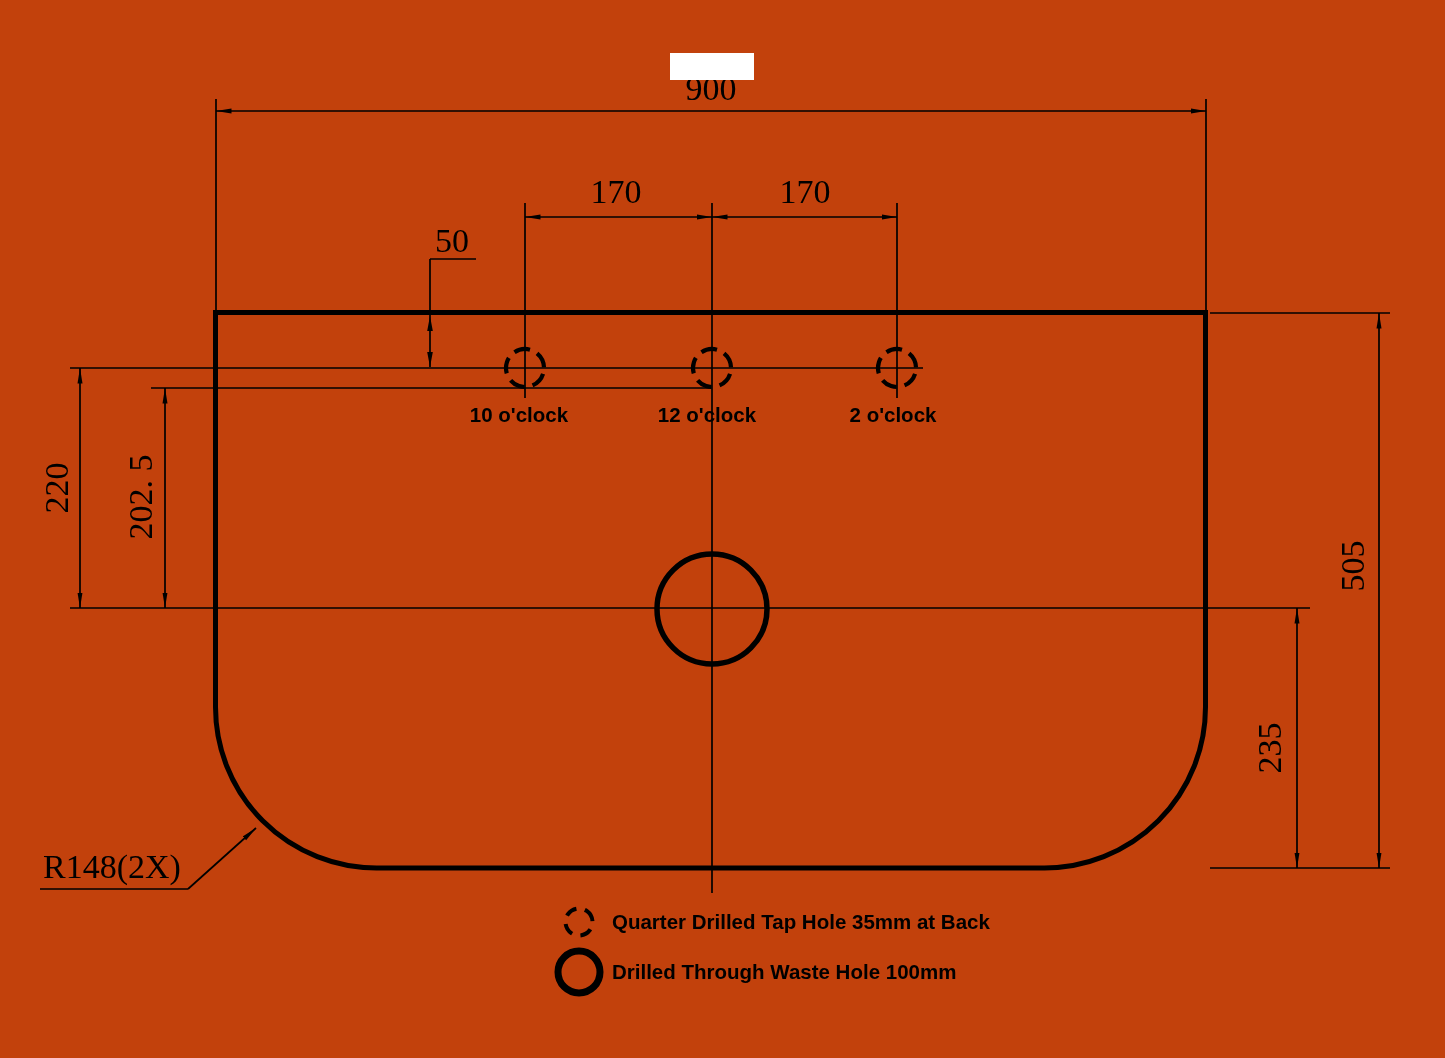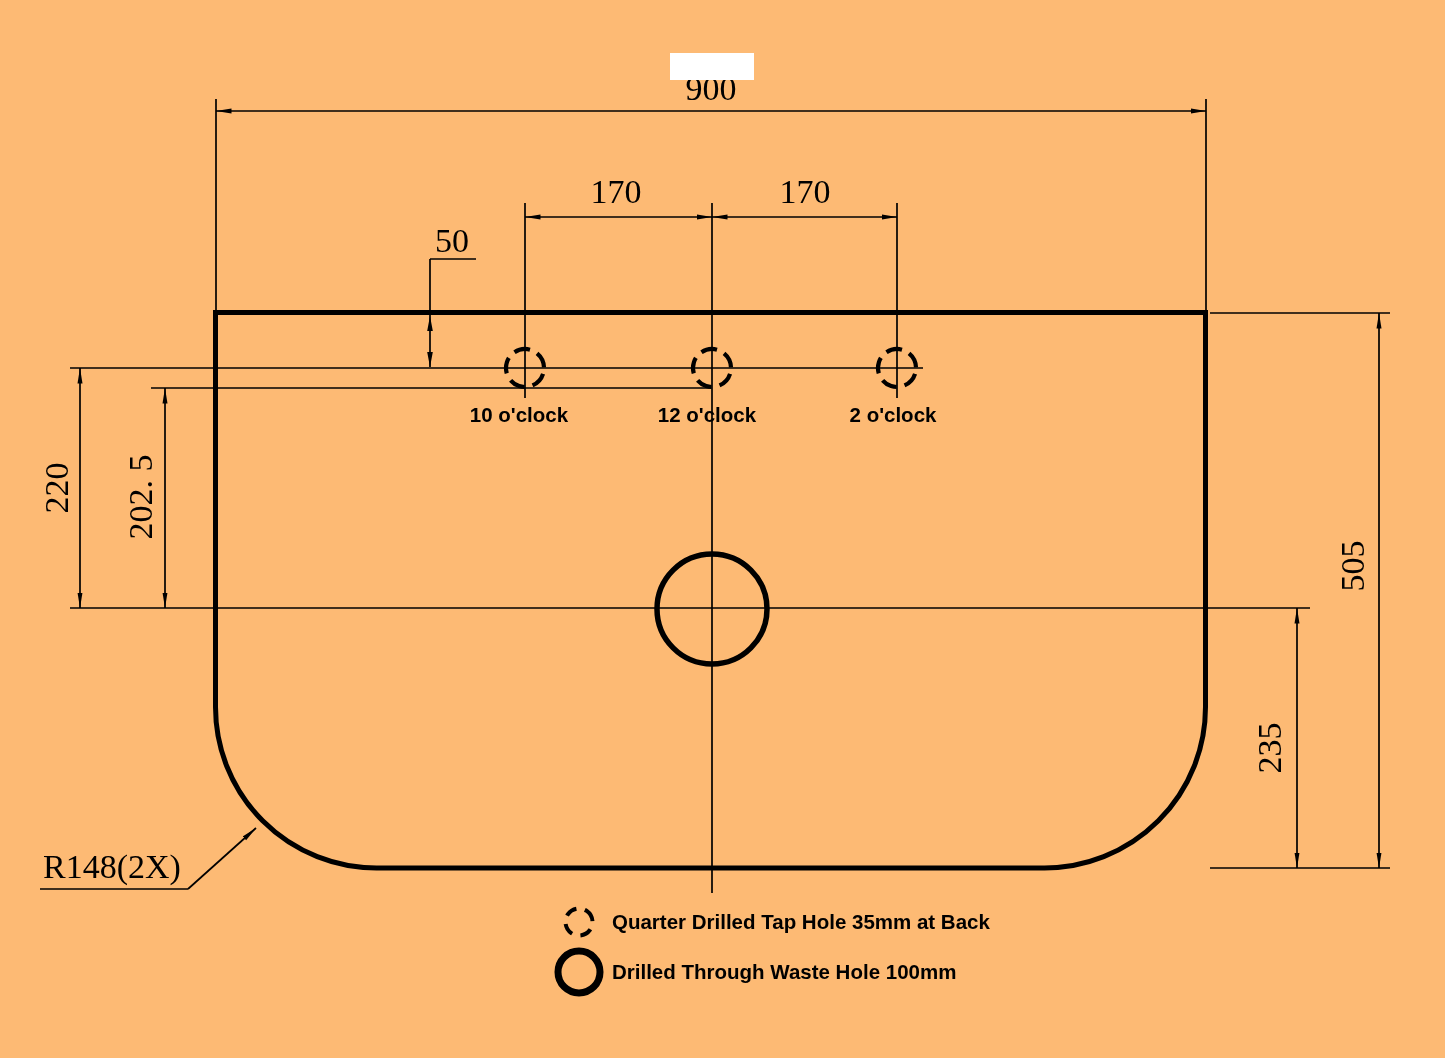--- a/index.html
+++ b/index.html
@@ -1,20 +1,20 @@
 <!DOCTYPE html>
 <html><head>
 <meta charset="utf-8">
 <style>
   html, body { margin: 0; padding: 0; background: #ffffff; }
   .stage {
     position: relative;
     width: 1445px;
     height: 1058px;
-    background: #fdba74;
+    background: #c2410c;
     font-family: "Liberation Sans", sans-serif;
     overflow: hidden;
   }
   svg { display: block; }
   .thick  { stroke: #000; stroke-width: 5;   fill: none; stroke-linecap: round; }
   .thin   { stroke: #000; stroke-width: 1.7; fill: none; }
   .dimln  { stroke: #000; stroke-width: 1.7; fill: none; }
   .tap    { stroke: #000; stroke-width: 4.2; fill: none; stroke-dasharray: 16 8; stroke-linecap: butt; }
   .waste  { stroke: #000; stroke-width: 5.5; fill: none; }
   .legtap { stroke: #000; stroke-width: 4;   fill: none; stroke-dasharray: 12 8.5; }

